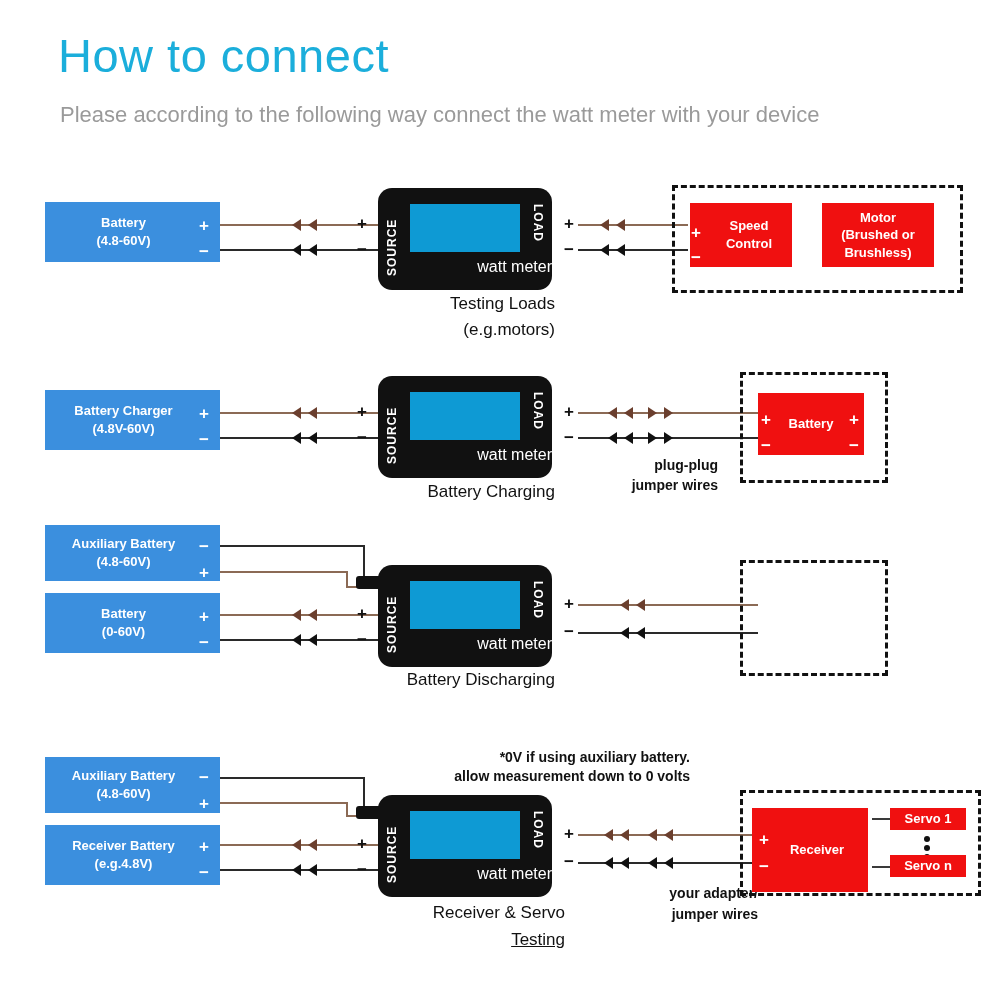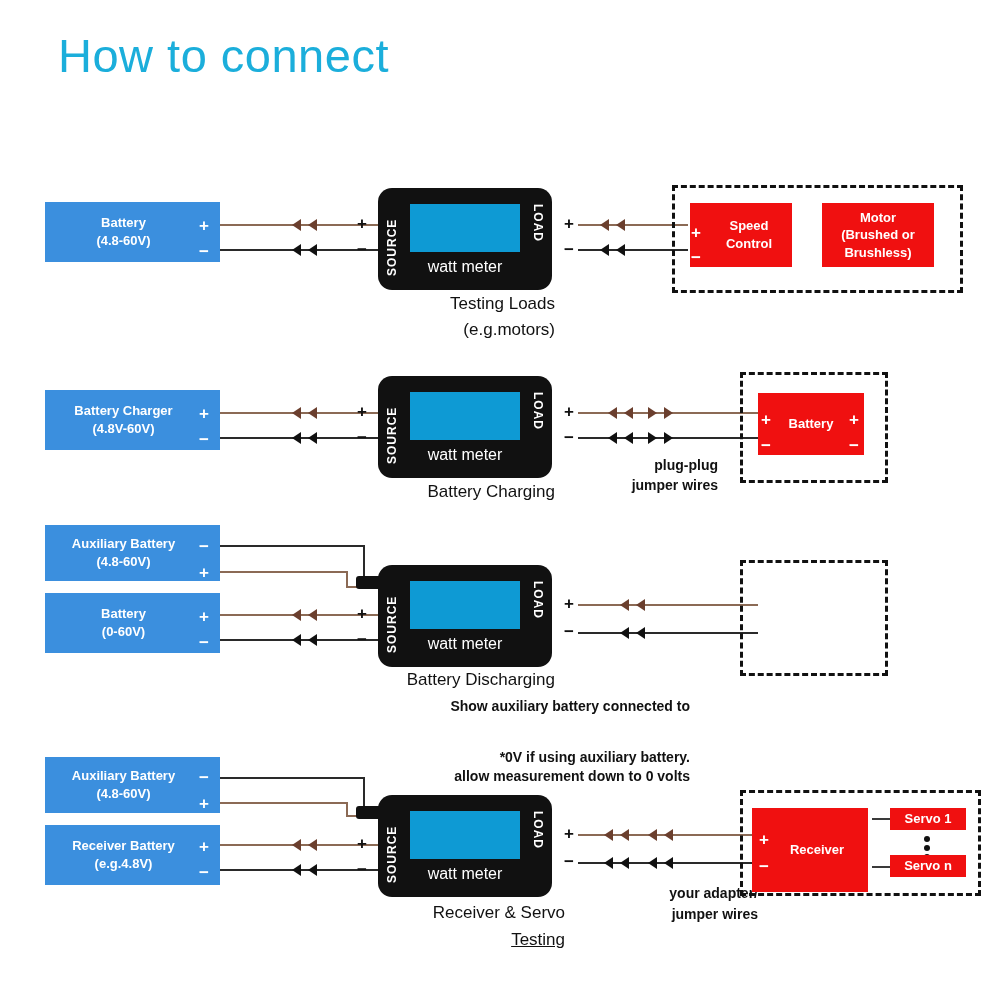--- a/index.html
+++ b/index.html
@@ -63,21 +63,21 @@
     letter-spacing:1px;
   }
   .meter .side.src{
     writing-mode:vertical-rl;transform:rotate(180deg);
   }
   .meter .side.load{
     writing-mode:vertical-rl;
   }
   .meter .brand{
     position:absolute;color:#fff;font-size:16px;left:0;right:0;
-    text-align:center;font-weight:400;
+    text-align:right;font-weight:400;
   }
   
   .stub{position:absolute;background:#111;border-radius:3px;}
 
   
   .msign{
     position:absolute;color:#111;font-weight:bold;font-size:17px;
     line-height:1;width:14px;text-align:center;
   }
 
@@ -113,20 +113,21 @@
     position:absolute;width:6px;height:6px;border-radius:50%;
     background:#111;
   }
 </style>
 </head>
 <body>
 
 <div class="stage">
 
   <div class="title">How to connect</div>
+  <div class="subtitle">Please according to the following way connect the watt meter with your device</div>
 
   <div class="blue" style="left:45px;top:202px;width:175px;height:60px;">
     <div style="padding-right:18px;">
       <div>Battery</div>
       <div>(4.8-60V)</div>
     </div>
   </div>
   <div class="term" style="left:196px;top:217px;">+</div>
   <div class="term" style="left:196px;top:243px;">−</div>
 
@@ -276,21 +277,20 @@
   <div class="arr l pos" style="left:620px;top:599px;"></div>
   <div class="arr l pos" style="left:636px;top:599px;"></div>
   <div class="arr l neg" style="left:620px;top:627px;"></div>
   <div class="arr l neg" style="left:636px;top:627px;"></div>
 
   <div class="dash" style="left:740px;top:560px;width:142px;height:110px;"></div>
   <div class="red-term" style="left:757px;top:604px;">+</div>
   <div class="red-term" style="left:757px;top:631px;">−</div>
 
   <div class="cap" style="left:375px;top:670px;width:180px;">Battery Discharging</div>
-  <div class="cap note" style="left:360px;top:698px;width:330px;">Show auxiliary battery connected to</div>
   <div class="cap note" style="left:360px;top:768px;width:330px;">allow measurement down to 0 volts</div>
   <div class="cap note" style="left:360px;top:749px;width:330px;">*0V if using auxiliary battery.</div>
 
   <div class="blue" style="left:45px;top:757px;width:175px;height:56px;">
     <div style="padding-right:18px;">
       <div>Auxiliary Battery</div>
       <div>(4.8-60V)</div>
     </div>
   </div>
   <div class="term" style="left:196px;top:769px;">−</div>

